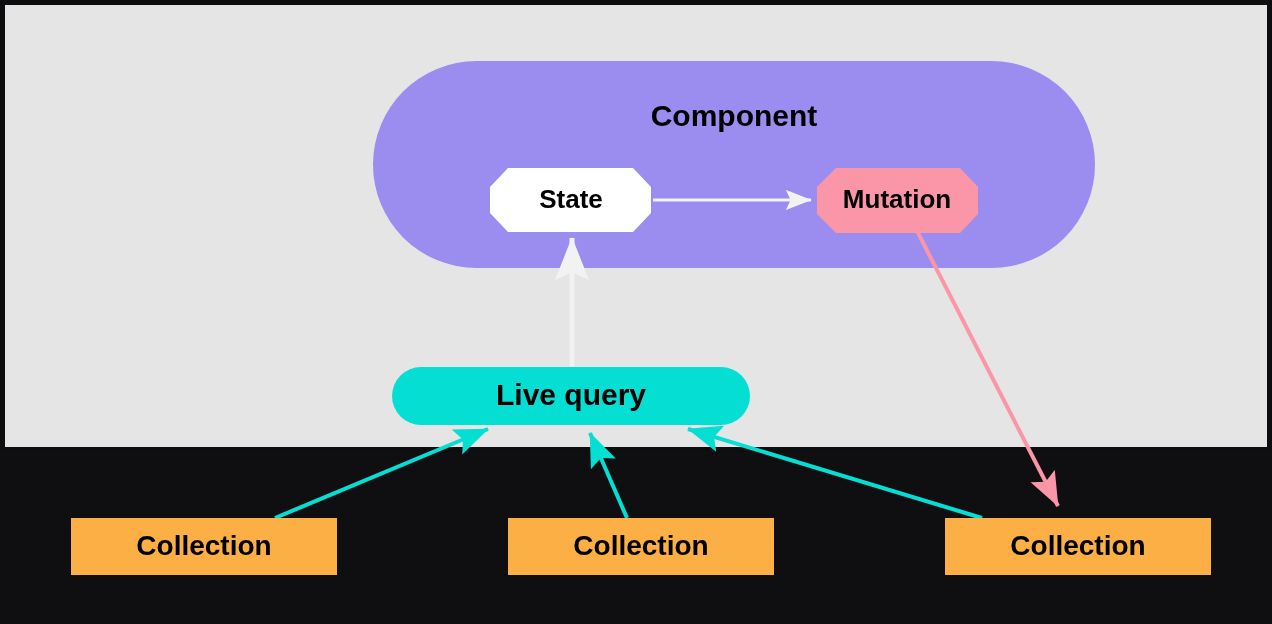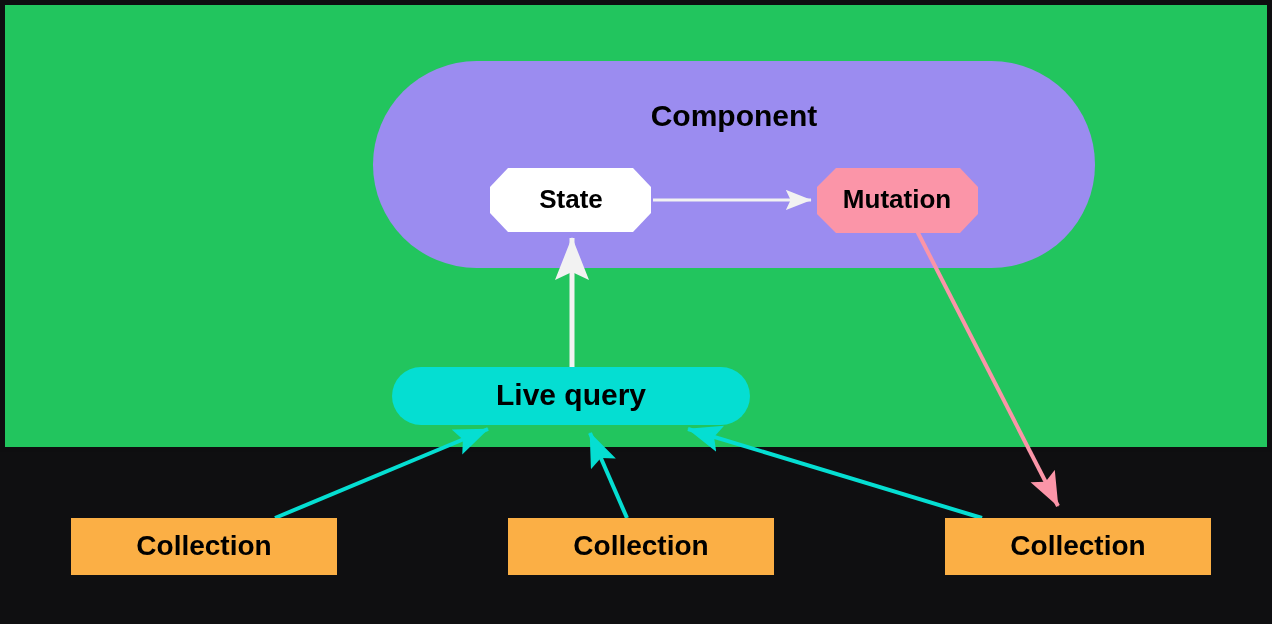--- a/index.html
+++ b/index.html
@@ -11,21 +11,21 @@
   body {
     width: 1272px;
     height: 624px;
     overflow: hidden;
     font-family: "Liberation Sans", sans-serif;
   }
   #diagram-root {
     position: relative;
     width: 1272px;
     height: 452px;
-    background: #22c55e;
+    background: #e5e5e5;
     border: 5px solid #0e0e10;
     box-sizing: border-box;
   }
   svg.diagram-canvas {
     position: absolute;
     top: 0;
     left: 0;
     width: 1272px;
     height: 624px;
     display: block;

